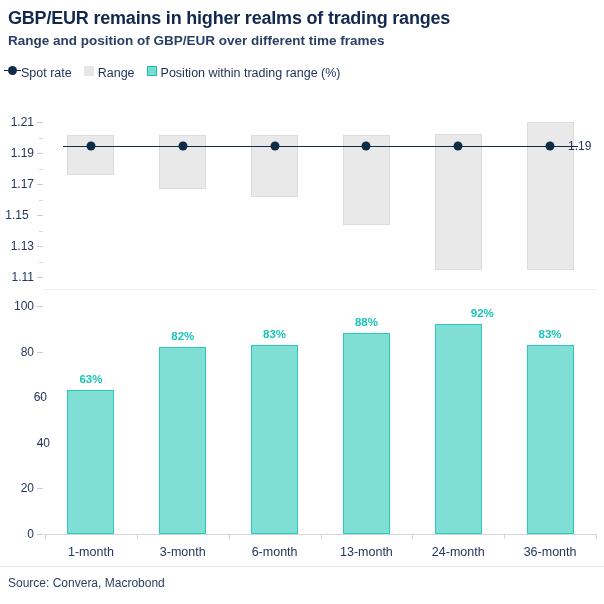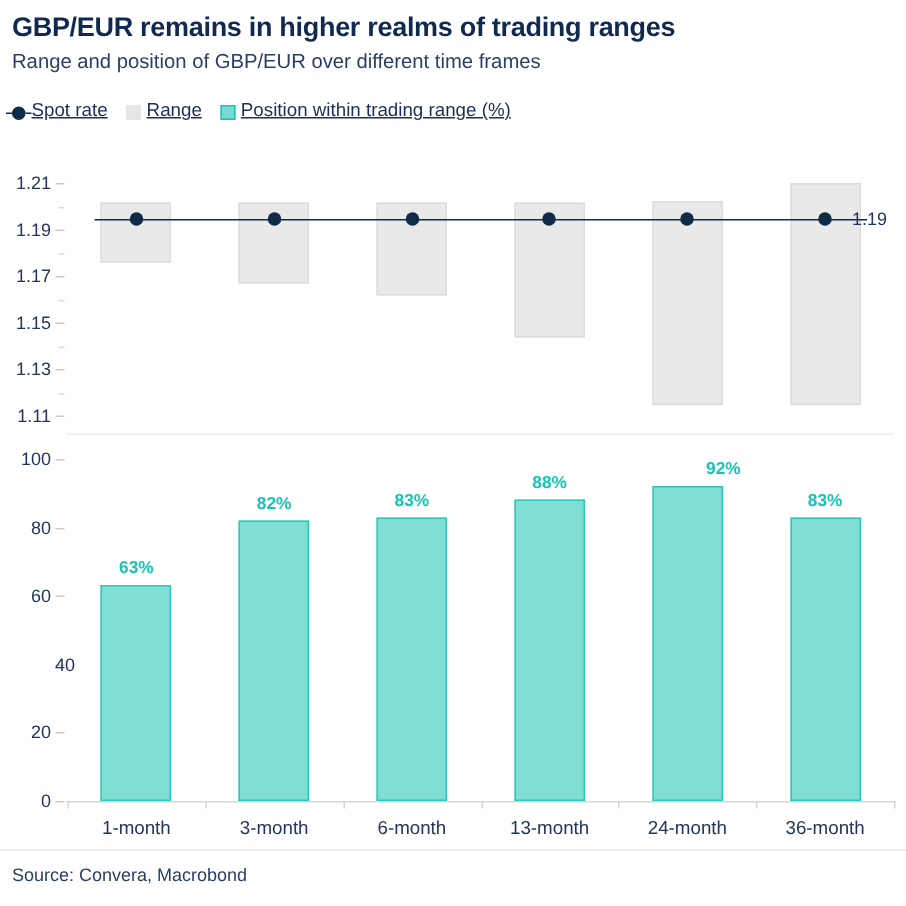--- a/index.html
+++ b/index.html
@@ -30,43 +30,42 @@
     font-weight: bold;
     letter-spacing: -0.2px;
     color: #12294f;
     white-space: nowrap;
   }
   .subtitle {
     position: absolute;
     left: 8px;
     top: 33px;
     font-size: 13.5px;
-    font-weight: normal;
+    font-weight: bold;
     color: #2a3f63;
     white-space: nowrap;
   }
 
   
   .legend {
     position: absolute;
     left: 8px;
     top: 66px;
     display: flex;
     align-items: center;
     gap: 5px;
     font-size: 12.5px;
     color: #1b3058;
     white-space: nowrap;
   }
   .legend-item {
     display: flex;
-    align-items: flex-end;
+    align-items: flex-start;
     gap: 4px;
     margin-right: 7px;
-    text-decoration: underline;
   }
   .legend-item:last-child { margin-right: 0; }
   .lg-dot {
     width: 9px; height: 9px;
     border-radius: 50%;
     background: #0f2b48;
     position: relative;
   }
   .lg-dot::before, .lg-dot::after {
     content: "";
@@ -229,21 +228,21 @@
       <div class="tick minor" style="top: 126.5px; left: 39px;"></div>
       <div class="tick major" style="top: 111px; left: 37px;"></div>
       <div class="tick minor" style="top: 95.5px; left: 39px;"></div>
       <div class="tick major" style="top: 80px; left: 37px;"></div>
       <div class="tick minor" style="top: 64.5px; left: 39px;"></div>
       <div class="tick major" style="top: 49px; left: 37px;"></div>
       <div class="tick minor" style="top: 33.5px; left: 39px;"></div>
       <div class="tick major" style="top: 18px; left: 37px;"></div>
       <div class="axis-label" style="top: 173px; left: 0px; width: 34px;">1.11</div>
       <div class="axis-label" style="top: 142px; left: 0px; width: 34px;">1.13</div>
-      <div class="axis-label" style="top: 111px; left: 0px; width: 34px;">1.15</div>
+      <div class="axis-label" style="top: 111px; left: 0px; width: 34px; text-align: center;">1.15</div>
       <div class="axis-label" style="top: 80px; left: 0px; width: 34px;">1.17</div>
       <div class="axis-label" style="top: 49px; left: 0px; width: 34px;">1.19</div>
       <div class="axis-label" style="top: 18px; left: 0px; width: 34px;">1.21</div>
       <div class="range-bar" style="left: 67.4167px; top: 31.175px; width: 47px; height: 40.3px; background: rgb(233, 233, 233);"></div>
       <div class="range-bar" style="left: 159.25px; top: 31.175px; width: 47px; height: 54.25px; background: rgb(233, 233, 233);"></div>
       <div class="range-bar" style="left: 251.083px; top: 31.175px; width: 47px; height: 62px; background: rgb(233, 233, 233);"></div>
       <div class="range-bar" style="left: 342.917px; top: 31.175px; width: 47px; height: 89.9px; background: rgb(233, 233, 233);"></div>
       <div class="range-bar" style="left: 434.75px; top: 29.625px; width: 47px; height: 136.4px; background: rgb(233, 233, 233);"></div>
       <div class="range-bar" style="left: 526.583px; top: 18px; width: 47px; height: 148.025px; background: rgb(233, 233, 233);"></div>
       <div class="spot-line" style="left: 63.4167px; width: 514.167px; top: 42.025px; background: rgb(15, 43, 72);"></div>
@@ -257,21 +256,21 @@
     </div>
   <div class="panel-divider" style="top:289px;"></div>
   <div id="bottom-panel">
       <div class="tick major" style="top: 238px; left: 37px;"></div>
       <div class="axis-label" style="top: 238px; left: 0px; width: 34px;">0</div>
       <div class="tick major" style="top: 192.4px; left: 37px;"></div>
       <div class="axis-label" style="top: 192.4px; left: 0px; width: 34px;">20</div>
       <div class="tick major" style="top: 146.8px; left: 37px;"></div>
       <div class="axis-label" style="top: 146.8px; left: 16px; width: 34px;">40</div>
       <div class="tick major" style="top: 101.2px; left: 37px;"></div>
-      <div class="axis-label" style="top: 101.2px; left: 0px; width: 34px;">60</div>
+      <div class="axis-label" style="top: 101.2px; left: 0px; width: 34px; padding-left: 13px;">60</div>
       <div class="tick major" style="top: 55.6px; left: 37px;"></div>
       <div class="axis-label" style="top: 55.6px; left: 0px; width: 34px;">80</div>
       <div class="tick major" style="top: 10px; left: 37px;"></div>
       <div class="axis-label" style="top: 10px; left: 0px; width: 34px;">100</div>
       <div class="baseline" style="left: 44px; width: 552px; top: 238px;"></div>
       <div class="pct-bar" style="left: 67.4167px; top: 94.36px; width: 47px; height: 143.64px; background: rgb(127, 223, 213); border-color: rgb(43, 200, 187);"></div>
       <div class="pct-label" style="left: 90.9167px; top: 77.36px; color: rgb(22, 197, 181);">63%</div>
       <div class="cat-tick" style="left: 45px; top: 238px;"></div>
       <div class="cat-label" style="left: 90.9167px; top: 249px;">1-month</div>
       <div class="pct-bar" style="left: 159.25px; top: 51.04px; width: 47px; height: 186.96px; background: rgb(127, 223, 213); border-color: rgb(43, 200, 187);"></div>

